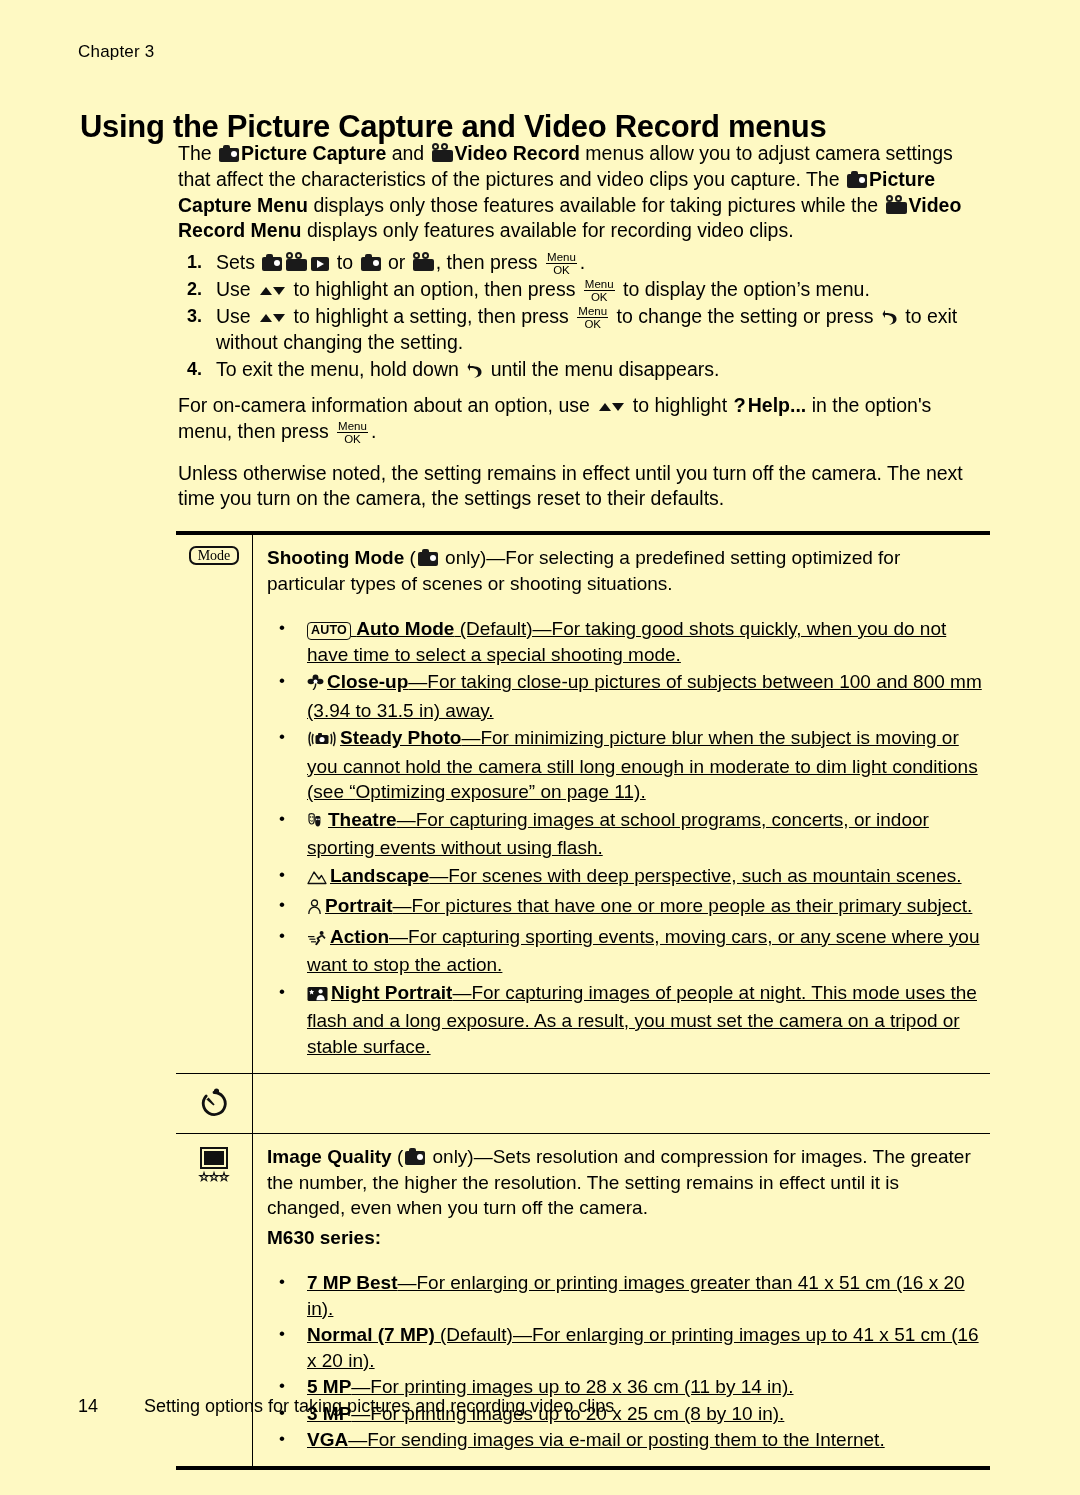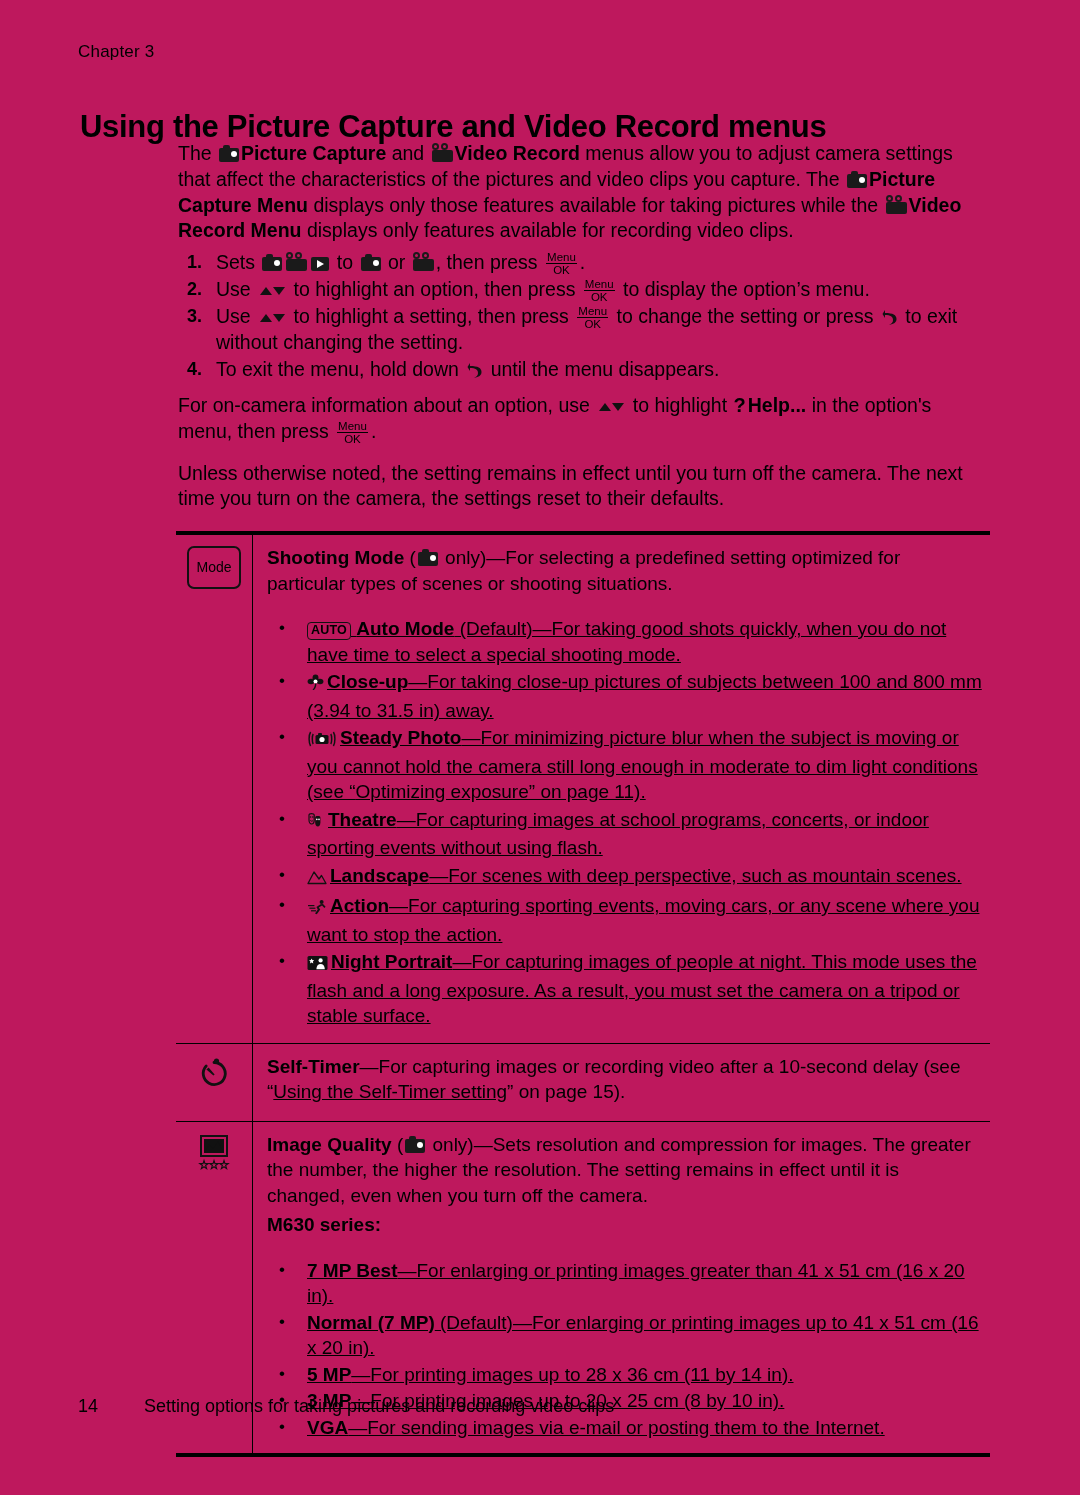--- a/index.html
+++ b/index.html
@@ -8,21 +8,21 @@
     background: #ffffff;
   }
   body {
     font-family: "Liberation Sans", sans-serif;
     color: #000000;
   }
   .page {
     position: relative;
     width: 1080px;
     height: 1495px;
-    background: #be185d;
+    background: #fef9c3;
     overflow: hidden;
   }
 
   
   .chapter {
     position: absolute;
     left: 78px;
     top: 42px;
     font-size: 17px;
     letter-spacing: .2px;
@@ -221,21 +221,22 @@
   .tcell-body p { margin: 0 0 4px 0; }
 
   
   .key-mode {
     display: inline-block;
     border: 2.2px solid #111;
     border-radius: 7px;
     font-size: 14px;
     font-weight: normal;
     line-height: 15px;
-    padding: 12px 7px;
+    padding: 0 7px;
+    font-family: Liberation Serif, serif;
   }
 
   
   ul.blist {
     list-style: none;
     margin: 20px 0 0 0;
     padding: 0;
     text-decoration: underline;
   }
   ul.blist > li {
@@ -366,20 +367,26 @@
                   <circle cx="12" cy="7.4" r=".8" fill="#fff"></circle>
                 </svg></span><span class="b">Theatre</span><span>—For capturing images at school programs, concerts, or indoor sporting events without using flash.</span>
           </li>
 
           <li>
             <span class="sicon"><svg width="20" height="15" viewBox="0 0 20 15">
                   <path d="M1 13.5 L7 2 L12 9 L14.5 5.5 L19 13.5 Z" fill="none" stroke="#111" stroke-width="1.3" stroke-linejoin="round"></path>
                 </svg></span><span class="b">Landscape</span><span>—For scenes with deep perspective, such as mountain scenes.</span>
           </li>
 
+          <li>
+            <span class="sicon"><svg width="15" height="16" viewBox="0 0 15 16">
+                  <circle cx="7.5" cy="4" r="3" fill="none" stroke="#111" stroke-width="1.3"></circle>
+                  <path d="M1.8 15 C1.8 10.6 4.2 8.2 7.5 8.2 C10.8 8.2 13.2 10.6 13.2 15" fill="none" stroke="#111" stroke-width="1.3"></path>
+                </svg></span><span class="b">Portrait</span><span>—For pictures that have one or more people as their primary subject.</span>
+          </li>
 
           <li>
             <span class="sicon"><svg width="20" height="16" viewBox="0 0 20 16">
                   <circle cx="14.6" cy="3" r="2" fill="#111"></circle>
                   <path d="M13.6 5.2 L9.4 8 L10.8 10.4 L8 14.5 L9.8 15.2 L13.2 10.6 L11.8 8.4 L15 6.6 L17.4 9 L18.6 7.8 L16 5 Z" fill="#111"></path>
                   <path d="M1 6.6 L7.4 6.6" stroke="#111" stroke-width="1.2"></path>
                   <path d="M2.4 9.2 L8.4 9.2" stroke="#111" stroke-width="1.2"></path>
                   <path d="M4 11.8 L9 11.8" stroke="#111" stroke-width="1.2"></path>
                 </svg></span><span class="b">Action</span><span>—For capturing sporting events, moving cars, or any scene where you want to stop the action.</span>
           </li>
@@ -397,23 +404,20 @@
       </div>
     </div>
 
     <div class="trow">
       <div class="tcell-icon">
         <span><svg width="34" height="34" viewBox="0 0 34 34">
               <path d="M17 7.5 A11 11 0 1 1 9.2 11" fill="none" stroke="#111" stroke-width="2.8" stroke-linecap="round"></path>
               <circle cx="19.5" cy="6" r="2.6" fill="#111"></circle>
               <path d="M17.6 19.6 L11.6 12.4 L9.4 14.6 L16.4 20.4 Z" fill="#111"></path>
             </svg></span>
-      </div>
-      <div class="tcell-body">
-        <p><span class="b">Self-Timer</span><span>—For capturing images or recording video after a 10-second delay (see “</span><span class="lnk">Using the Self-Timer setting</span><span>” on page 15).</span></p>
       </div>
     </div>
 
     <div class="trow">
       <div class="tcell-icon">
         <span><svg width="42" height="42" viewBox="0 0 42 42">
               <rect x="8" y="3" width="26" height="20" fill="none" stroke="#111" stroke-width="2"></rect>
               <rect x="11" y="6" width="20" height="14" fill="#111"></rect>
               <path d="M11 20 L16 11.5 L20 16 L25 8.5 L31 20 Z" fill="#111"></path>
               <g fill="none" stroke="#111" stroke-width="1.1">

